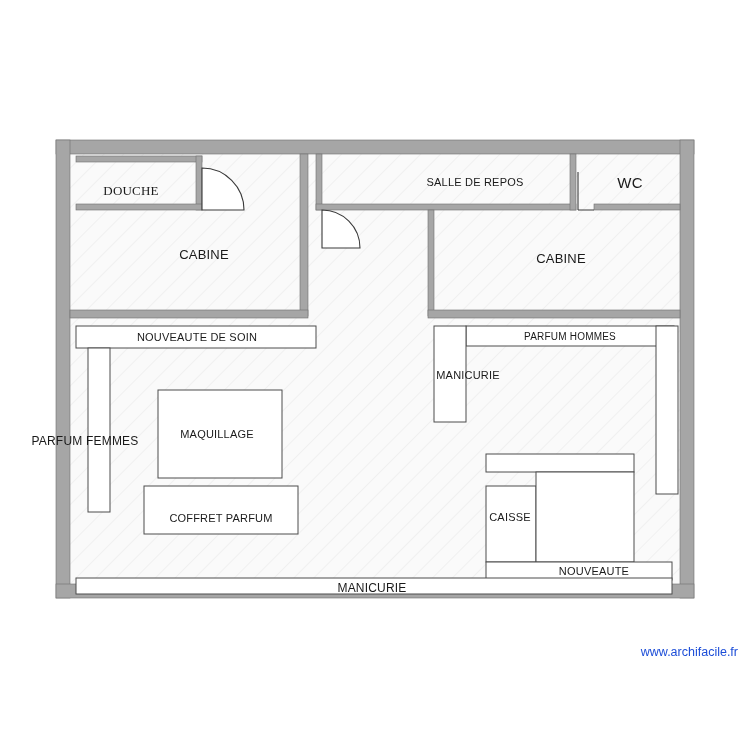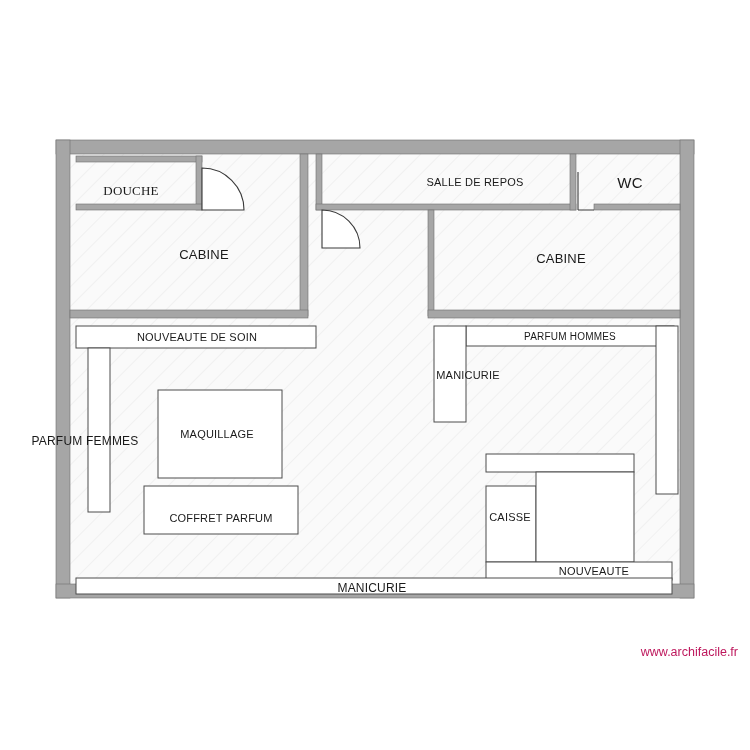--- a/index.html
+++ b/index.html
@@ -28,21 +28,21 @@
     white-space: nowrap;
     transform: translate(-50%, -50%);
     letter-spacing: 0.2px;
     pointer-events: none;
   }
   .credit {
     position: absolute;
     right: 12px;
     top: 645px;
     font-size: 12.5px;
-    color: #be185d;
+    color: #1d4ed8;
     font-family: "Liberation Sans", sans-serif;
   }
 </style>
 </head>
 <body>
 
 <svg id="plan" viewBox="0 0 750 750">
   <defs>
     <pattern id="hatch" width="14" height="14" patternTransform="rotate(45)" patternUnits="userSpaceOnUse">
       <rect width="14" height="14" fill="#fafafa"></rect>

